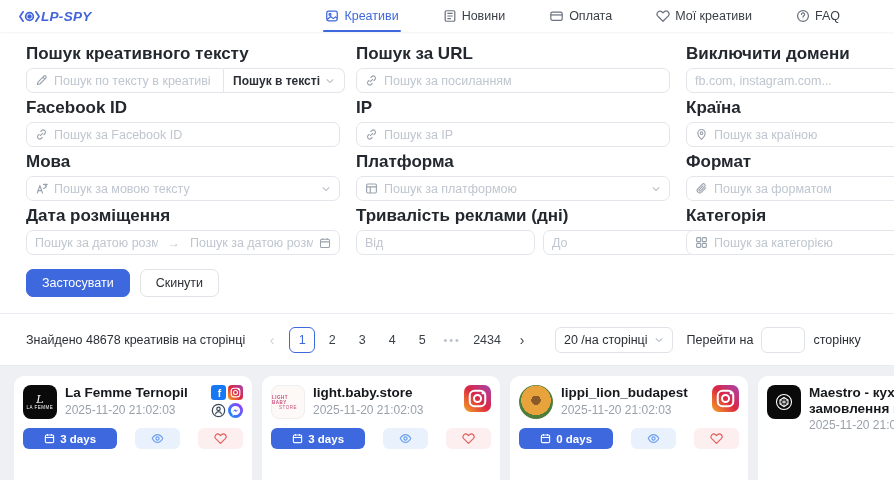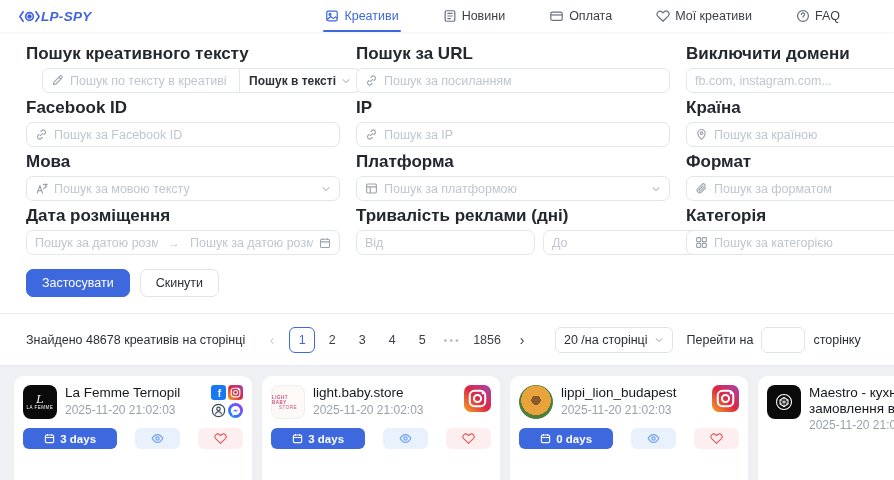--- a/index.html
+++ b/index.html
@@ -28,21 +28,21 @@
   .field { }
   .flabel { font-size:17px; font-weight:600; color:#23272e; margin-bottom:4px; }
   .ctrl { height:25px; border:1px solid #e2e6eb; border-radius:7px; background:#fff;
     display:flex; align-items:center; padding:0 8px; gap:6px; color:#9aa3ad; }
   .ctrl input { border:none; outline:none; flex:1; min-width:0; font-size:12.5px;
     font-family:"Liberation Sans",sans-serif; color:#333; background:transparent; }
   .ctrl input::placeholder { color:#bfc6cf; }
   .picon { color:#9aa3ad; flex:none; display:flex; }
   .chev { color:#b9c0c9; flex:none; display:flex; margin-left:auto; }
   .group { display:flex; }
-  .group .ctrl { flex:1; border-radius:7px 0 0 7px;margin-left:16px; }
+  .group .ctrl { flex:1; border-radius:7px 0 0 7px; }
   .addon { height:25px; border:1px solid #e2e6eb; border-left:none; border-radius:0 7px 7px 0;
     display:flex; align-items:center; gap:5px; padding:0 9px; font-size:12px; font-weight:600;
     color:#2b2f36; cursor:pointer; background:#fff; white-space:nowrap; }
   .range { justify-content:space-between; }
   .range input { flex:1; }
   .range .sep { color:#c3c9d1; font-size:12px; flex:none; padding:0 4px; }
   .dur { display:flex; gap:8px; }
   .dur .ctrl { flex:1; }
   .btn-row { display:flex; gap:10px; padding:14px 0 0 26px; }
   .btn { height:28px; border-radius:7px; font-size:12.5px; padding:0 15px; cursor:pointer;
@@ -72,21 +72,21 @@
   .card { width:238px; flex:none; background:#fff; border-radius:10px; padding:9px; height:130px; }
   .card-head { display:flex; gap:8px; }
   .avatar { width:34px; height:34px; border-radius:8px; flex:none; display:flex; flex-direction:column;
     align-items:center; justify-content:center; overflow:hidden; }
   .avatar.dark { background:#0a0a0a; color:#fff; }
   .avatar.light { background:#fdf9f7; border:1px solid #eee; color:#c94f7c; }
   .avatar.round { border-radius:50%; background:radial-gradient(circle at 50% 45%, #8a5a2b 0 18%, #e8a33d 19% 58%, #4f7d3a 59% 100%); }
   .av-script { font-family:"DejaVu Serif",serif; font-style:italic; font-size:11px; line-height:10px; }
   .av-sub { font-size:4.5px; letter-spacing:.5px; }
   .card-info { flex:1; min-width:0; }
-  .card-title { font-size:13.5px; font-weight:normal; color:#15181c; line-height:1.15; }
+  .card-title { font-size:13.5px; font-weight:bold; color:#15181c; line-height:1.15; }
   .card-date { font-size:12px; color:#9aa1ab; margin-top:2px; }
   .net-grid { flex:none; display:grid; grid-template-columns:15px 15px; gap:2px; }
   .net-single { flex:none; }
   .card-btns { display:flex; gap:18px; margin-top:9px; }
   .days-btn { flex:2.1; height:21px; background:#3e68dd; border:none; border-radius:6px; color:#fff;
     font-size:11.5px; font-weight:bold; display:flex; align-items:center; justify-content:center; gap:5px; cursor:pointer;
     font-family:"Liberation Sans",sans-serif; }
   .eye-btn { flex:1; height:21px; border:none; border-radius:6px; background:#e9f1fd; color:#6ba0f0;
     display:flex; align-items:center; justify-content:center; cursor:pointer; }
   .heart-btn { flex:1; height:21px; border:none; border-radius:6px; background:#fdefef; color:#e25b5b;
@@ -353,21 +353,21 @@
 <div class="results-bar">
   <span>Знайдено 48678 креативів на сторінці</span>
   <div class="pager">
     <span class="pg arrow disabled">‹</span>
     <span class="pg active">1</span>
     <span class="pg">2</span>
     <span class="pg">3</span>
     <span class="pg">4</span>
     <span class="pg">5</span>
     <span class="pg dots">•••</span>
-    <span class="pg">1856</span>
+    <span class="pg">2434</span>
     <span class="pg arrow">›</span>
   </div>
   <div class="size-select">
     <span>20 /на сторінці</span>
     <span class="chev">
       <svg width="10" height="10" viewBox="0 0 16 16" fill="none" stroke="currentColor" stroke-width="1.8" stroke-linecap="round">
           <path d="M3.5 6 L8 10.5 L12.5 6"></path>
         </svg>
     </span>
   </div>

